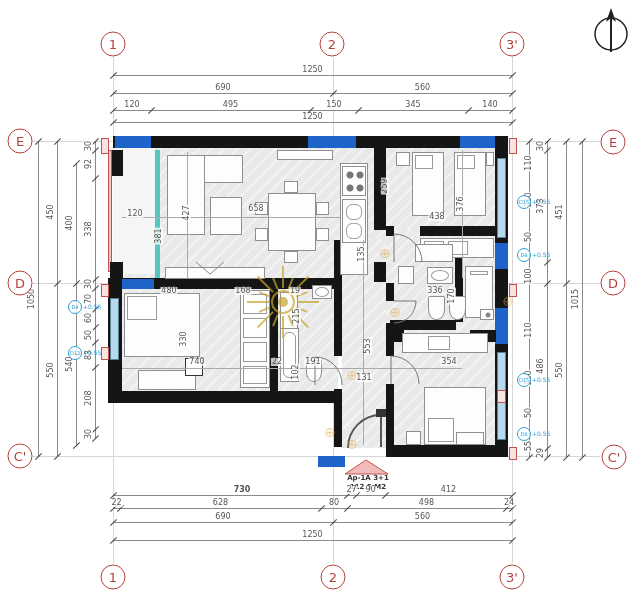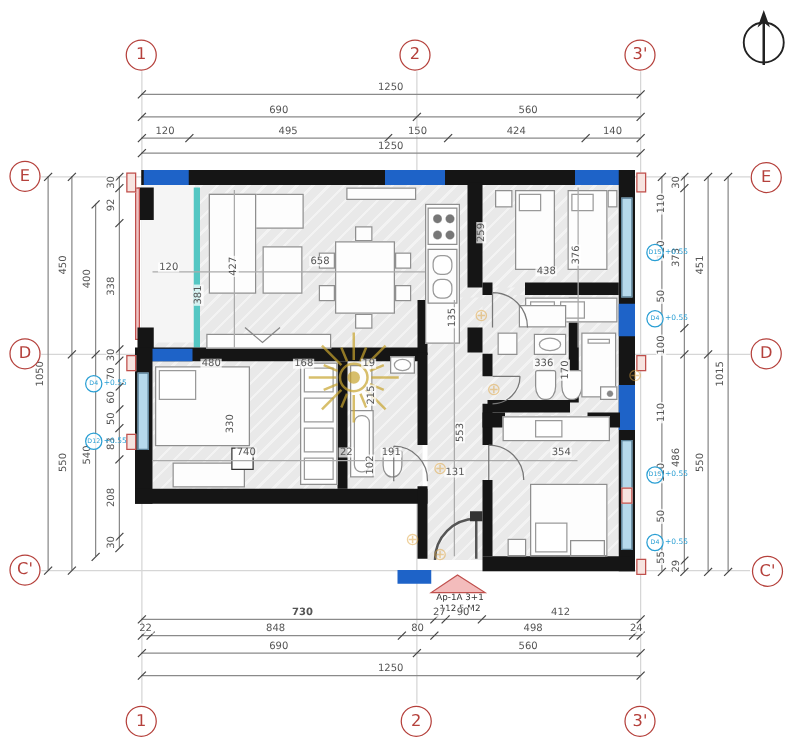--- a/index.html
+++ b/index.html
@@ -32,21 +32,21 @@
   #wm1{position:absolute;left:318px;top:281px;width:150px;font-family:"DejaVu Serif",serif;
        font-size:25px;letter-spacing:5px;color:#c8a42e;opacity:.6;font-weight:bold;}
   #wm2{position:absolute;left:330px;top:308px;font-family:"DejaVu Serif",serif;
        font-size:10px;letter-spacing:8px;color:#c8a42e;opacity:.55;}
   .wmcross{position:absolute;color:#e0a53f;opacity:.5;font-size:14px;transform:translate(-50%,-50%);}
   .wtag{position:absolute;width:12px;height:12px;border:1px solid #2a9fd4;border-radius:50%;
         color:#2a9fd4;font-size:5px;display:flex;align-items:center;justify-content:center;
         background:rgba(255,255,255,.8);transform:translate(-50%,-50%);}
   .wnote{position:absolute;font-size:6px;color:#2a9fd4;white-space:nowrap;}
   #apt-label{position:absolute;left:340px;top:474px;width:56px;text-align:center;color:#333;
-             font-size:7px;line-height:1.25;font-weight:normal;}
+             font-size:7px;line-height:1.25;font-weight:bold;}
 </style>
 </head>
 <body>
 
 <div id="stage">
 
   <div class="gline" style="left:113px;top:57px;width:1px;height:506px;"></div>
   <div class="gline" style="left:333px;top:57px;width:1px;height:506px;"></div>
   <div class="gline" style="left:512px;top:57px;width:1px;height:506px;"></div>
   <div class="gline" style="left:33px;top:141px;width:567px;height:1px;"></div>
@@ -238,21 +238,21 @@
       <div class="dline" style="left:113px;top:110px;width:399px;height:1px;"></div>
       <div class="tick" style="left:109px;top:110px;"></div>
       <div class="tick" style="left:147px;top:110px;"></div>
       <div class="tick" style="left:306px;top:110px;"></div>
       <div class="tick" style="left:354px;top:110px;"></div>
       <div class="tick" style="left:464px;top:110px;"></div>
       <div class="tick" style="left:508px;top:110px;"></div>
       <div class="dlab" style="left:132px;top:109px;">120</div>
       <div class="dlab" style="left:230.5px;top:109px;">495</div>
       <div class="dlab" style="left:334px;top:109px;">150</div>
-      <div class="dlab" style="left:413px;top:109px;">424</div>
+      <div class="dlab" style="left:413px;top:109px;">345</div>
       <div class="dlab" style="left:490px;top:109px;">140</div>
       <div class="dline" style="left:113px;top:122px;width:399px;height:1px;"></div>
       <div class="tick" style="left:109px;top:122px;"></div>
       <div class="tick" style="left:508px;top:122px;"></div>
       <div class="dlab" style="left:312.5px;top:121px;">1250</div>
       <div class="dline" style="left:113px;top:495px;width:399px;height:1px;"></div>
       <div class="tick" style="left:109px;top:495px;"></div>
       <div class="tick" style="left:343px;top:495px;"></div>
       <div class="tick" style="left:352px;top:495px;"></div>
       <div class="tick" style="left:381px;top:495px;"></div>
@@ -262,21 +262,21 @@
       <div class="dlab" style="left:370.5px;top:494px;">90</div>
       <div class="dlab" style="left:448.5px;top:494px;">412</div>
       <div class="dline" style="left:113px;top:508px;width:399px;height:1px;"></div>
       <div class="tick" style="left:109px;top:508px;"></div>
       <div class="tick" style="left:116px;top:508px;"></div>
       <div class="tick" style="left:317px;top:508px;"></div>
       <div class="tick" style="left:343px;top:508px;"></div>
       <div class="tick" style="left:502px;top:508px;"></div>
       <div class="tick" style="left:508px;top:508px;"></div>
       <div class="dlab" style="left:116.5px;top:507px;">22</div>
-      <div class="dlab" style="left:220.5px;top:507px;">848</div>
+      <div class="dlab" style="left:220.5px;top:507px;">628</div>
       <div class="dlab" style="left:334px;top:507px;text-align:center;">80</div>
       <div class="dlab" style="left:426.5px;top:507px;">498</div>
       <div class="dlab" style="left:509px;top:507px;">24</div>
       <div class="dline" style="left:113px;top:522px;width:399px;height:1px;"></div>
       <div class="tick" style="left:109px;top:522px;"></div>
       <div class="tick" style="left:329px;top:522px;"></div>
       <div class="tick" style="left:508px;top:522px;"></div>
       <div class="dlab" style="left:223px;top:521px;">690</div>
       <div class="dlab" style="left:422.5px;top:521px;">560</div>
       <div class="dline" style="left:113px;top:540px;width:399px;height:1px;"></div>

